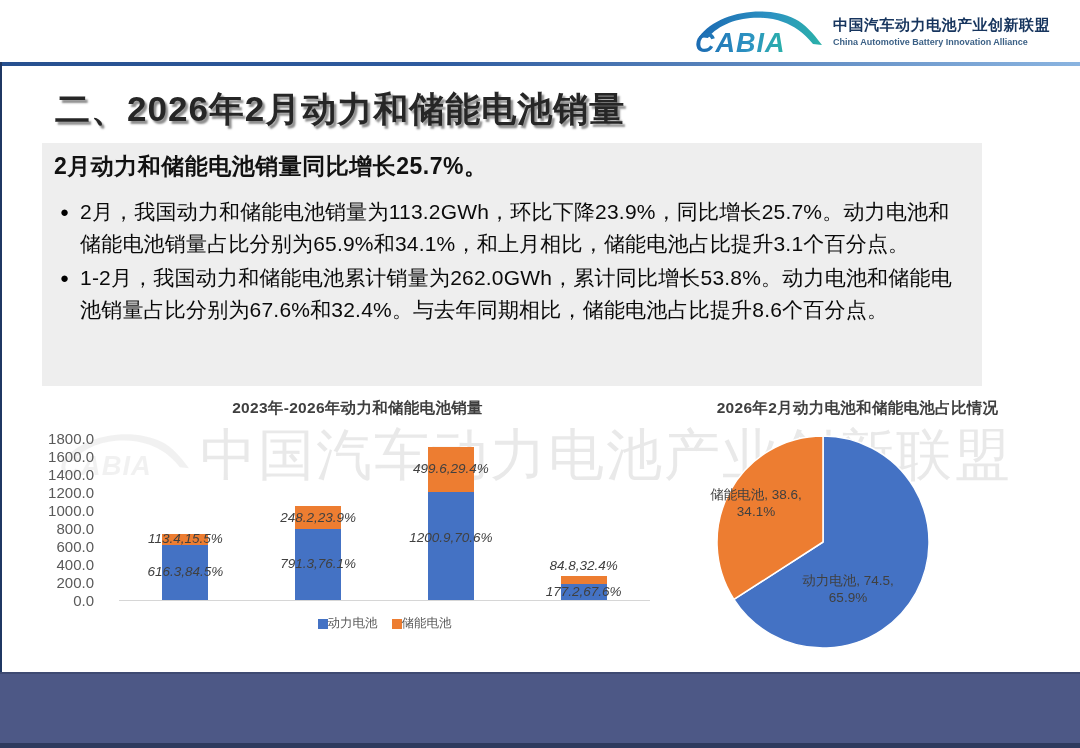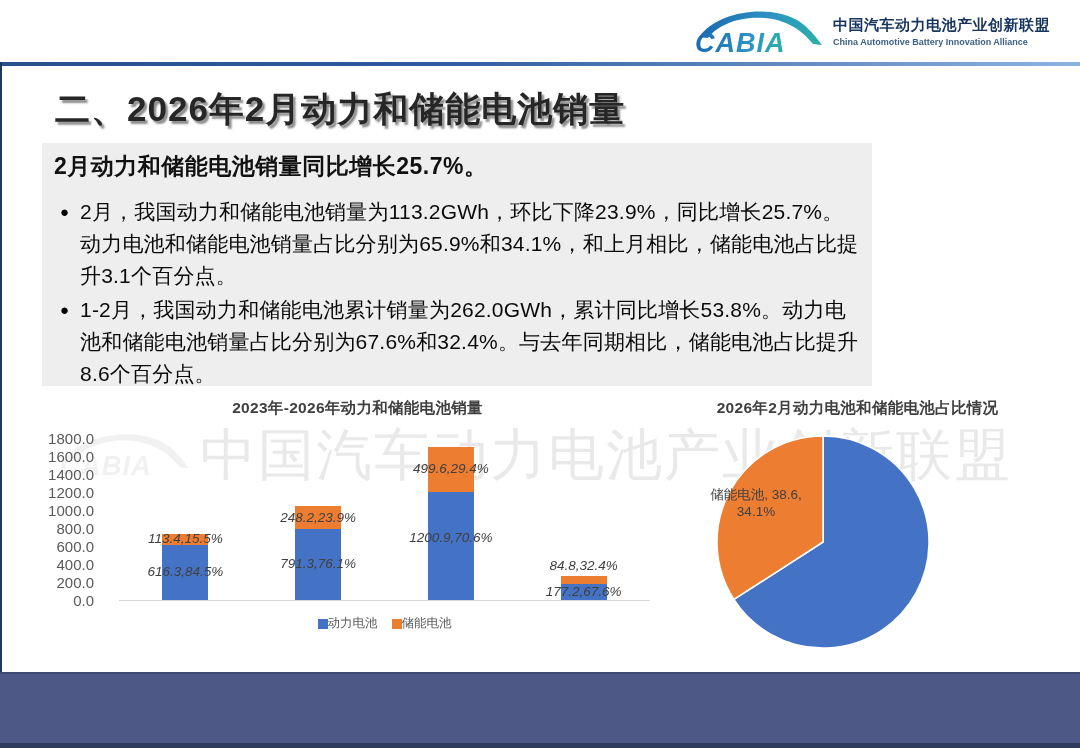--- a/index.html
+++ b/index.html
@@ -14,21 +14,21 @@
   .logo-text-block { display:flex; flex-direction:column; justify-content:center; }
   .logo-cn { font-size:15px; font-weight:bold; color:#17355e; letter-spacing:0.5px; }
   .logo-en { font-size:9px; font-weight:bold; color:#3c6186; margin-top:2px; }
   .top-rule { position:absolute; top:62px; left:0; width:1080px; height:4px;
     background:linear-gradient(to right,#27508f,#2e5b9f 40%,#8ab4e0); z-index:5; }
   .left-edge { position:absolute; top:62px; left:0; width:2px; height:612px; background:#1f3763; z-index:5; }
   
   .page-title { position:absolute; top:86px; left:55px; font-size:35px; font-weight:bold;
     color:#262626; text-shadow:2.5px 2.5px 2px rgba(0,0,0,0.45); letter-spacing:1px; z-index:4; }
   
-  .summary-box { position:absolute; top:143px; left:42px; width:830px; height:243px;
+  .summary-box { position:absolute; top:143px; left:42px; width:940px; height:243px;
     background:#eeeeee; padding:8px 12px; z-index:4; }
   .summary-headline { font-size:23px; font-weight:bold; color:#111; letter-spacing:0.5px; }
   .bullets { margin-top:14px; }
   .bullet-row { display:flex; align-items:flex-start; margin-bottom:2px; }
   .bullet-marker { width:26px; font-size:15px; color:#000; line-height:32px; padding-left:6px; flex:none; }
   .bullet-text { font-size:21px; line-height:32px; color:#0a0a0a; letter-spacing:0.2px; }
   
   .watermark-text { position:absolute; top:418px; left:200px; font-size:56px; letter-spacing:2px;
     color:rgba(100,100,100,0.14); white-space:nowrap; z-index:1; font-weight:normal; }
   .watermark-logo { position:absolute; top:424px; left:58px; opacity:0.13; z-index:1; filter:grayscale(100%); }
@@ -172,17 +172,18 @@
       </div>
   </div>
 
   <div class="pie-chart">
     <div class="chart-title">2026年2月动力电池和储能电池占比情况</div>
     <svg class="pie-svg" width="224" height="224" viewBox="0 0 224 224" id="pie-svg">
         <path d="M112,112 L112.0,6.0 A106,106 0 1 1 22.9,169.4 Z" fill="#4472C4" stroke="#ffffff" stroke-width="1.5" stroke-linejoin="round"></path>
         <path d="M112,112 L22.9,169.4 A106,106 0 0 1 112.0,6.0 Z" fill="#ED7D31" stroke="#ffffff" stroke-width="1.5" stroke-linejoin="round"></path>
       </svg>
     <div class="pie-label storage">储能电池, 38.6, 34.1%</div>
+    <div class="pie-label power">动力电池, 74.5, 65.9%</div>
   </div>
 
 </div>
 
 <div class="footer"></div>
 
 </body></html>

